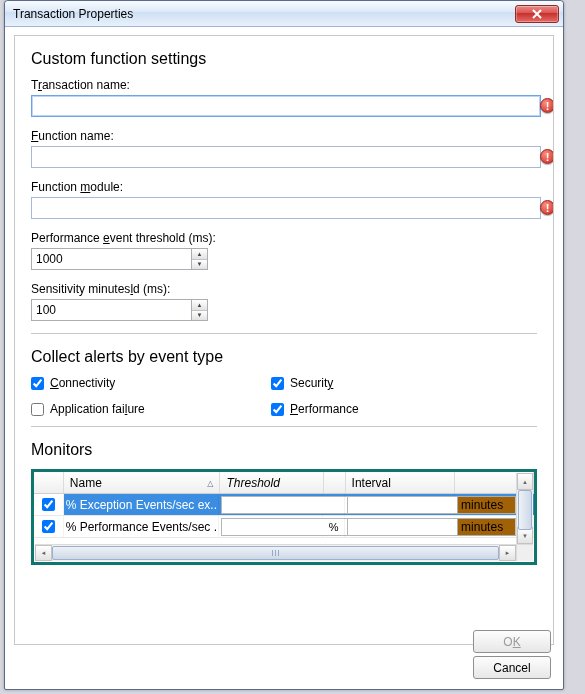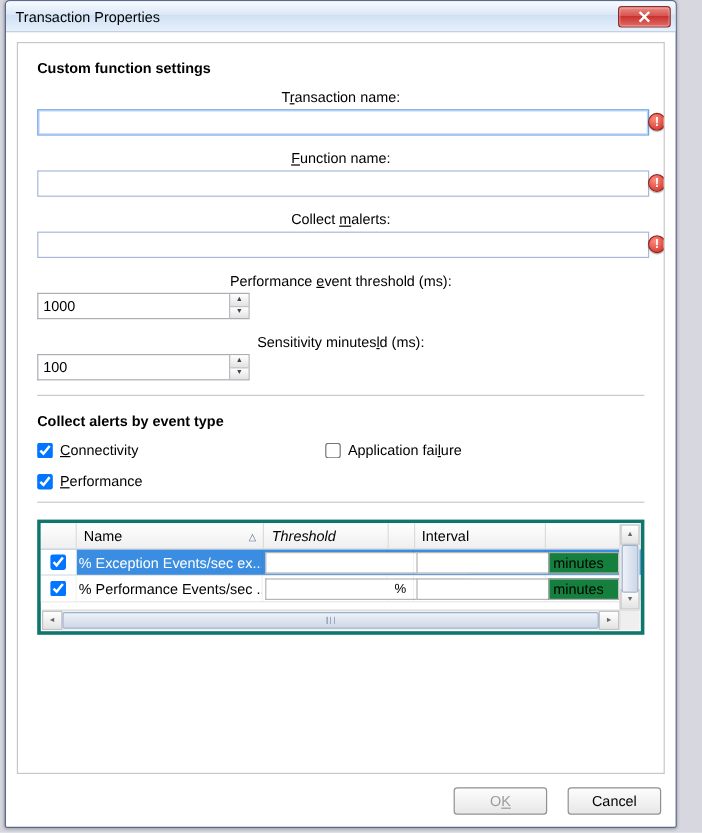--- a/index.html
+++ b/index.html
@@ -36,22 +36,22 @@
     color:#fff; font-weight:bold; cursor:pointer;
     box-shadow: inset 0 0 0 1px rgba(255,255,255,.3);
   }
   .closebtn svg { width:10px; height:10px; }
   .content {
     position:absolute; left:9px; right:9px; top:34px; bottom:44px;
     border:1px solid #c7c7c7; background:#fff;
     padding:14px 16px 10px 16px;
     overflow:hidden;
   }
-  .section-head { font-weight:bold; font-size:12px; margin-bottom:10px; }
-  .field-label { margin-bottom:3px;text-align:center; }
+  .section-head { font-weight:normal; font-size:16px; margin-bottom:10px; }
+  .field-label { margin-bottom:3px; }
   .underline { text-decoration: underline; }
   .row { margin-bottom:12px; }
   .txtwrap { position:relative; }
   .txt {
     width:510px; height:22px; border:1px solid #a8b8d8;
     padding:2px 4px; font: inherit; outline:none;
   }
   .txt.focus { border-color:#6ea3e8; box-shadow:0 0 0 1px #bcd6f5 inset; }
   .err {
     position:absolute; right:-18px; top:3px; width:15px; height:15px;
@@ -109,21 +109,21 @@
   }
   .cell-spin .sb {
     width:15px; border:1px solid #b5b5b5; background:#f0f0f0;
     display:flex; flex-direction:column;
   }
   .cell-spin .sb div{flex:1; font-size:5px; display:flex; align-items:center; justify-content:center; color:#444;}
   .cell-spin .sb div+div{border-top:1px solid #c3c3c3;}
   .mon-row .col-unit{justify-content:center; font-size:11px;}
   .mon-row.sel .col-unit{color:#fff;}
   .cell-dd {
-    width:100%; height:18px; border:1px solid #abadb3; background:#15803d;
+    width:100%; height:18px; border:1px solid #abadb3; background:#a16207;
     display:flex; align-items:center; padding:0 3px; font:inherit; color:#000;
     position:relative;
   }
   .cell-dd .ddarrow{
     position:absolute; right:0; top:0; width:15px; height:16px;
     background:linear-gradient(#fff,#e1e1e1); border-left:1px solid #c3c3c3;
     display:flex; align-items:center; justify-content:center; font-size:6px; color:#444;
   }
   .mon-vscroll {
     position:absolute; right:1px; top:1px; width:17px; bottom:18px;
@@ -138,21 +138,21 @@
     background:#f0f0f0; border-top:1px solid #dcdcdc; display:flex;
   }
   .mon-hscroll .hbtn{width:17px; background:linear-gradient(#fff,#e3e3e3); border:1px solid #c3c3c3; font-size:6px; display:flex;align-items:center;justify-content:center;color:#666;}
   .mon-hscroll .htrack{flex:1; position:relative;}
   .mon-hscroll .hthumb{position:absolute; top:1px; bottom:1px; left:0; right:0; background:linear-gradient(#eef2f8,#cdd7e6); border:1px solid #9cb0cf; border-radius:2px;}
   .mon-hscroll .hgrip{position:absolute; left:50%; top:3px; bottom:3px; width:8px; transform:translateX(-50%);
     background:repeating-linear-gradient(90deg,#98a9c3 0,#98a9c3 1px, transparent 1px, transparent 3px);}
   .mon-corner{position:absolute; right:1px; bottom:1px; width:17px; height:17px; background:#efefef; border-left:1px solid #dcdcdc; border-top:1px solid #dcdcdc;}
 
   .btnbar {
-    position:absolute; right:12px; bottom:10px; display:flex; gap:17px;
+    position:absolute; right:12px; bottom:10px; display:flex; gap:3px;flex-direction:column;
   }
   .dlgbtn {
     width:78px; height:23px; border:1px solid #8e8f8f; border-radius:3px;
     background:linear-gradient(#fdfdfd,#e7e7e7);
     font:inherit; cursor:pointer;
   }
   .dlgbtn:disabled { color:#9c9c9c; cursor:default; }
 </style>
 </head>
 <body>
@@ -186,21 +186,21 @@
         <span></span><span class="underline">F</span><span>unction name:</span>
       </div>
       <div class="txtwrap">
         <input class="txt" value="" style="">
         <div class="err">!</div>
       </div>
     </div>
 
     <div class="row">
       <div class="field-label">
-        <span>Collect </span><span class="underline">m</span><span>alerts:</span>
+        <span>Function </span><span class="underline">m</span><span>odule:</span>
       </div>
       <div class="txtwrap">
         <input class="txt" value="" style="">
         <div class="err">!</div>
       </div>
     </div>
 
     <div class="row">
       <div class="field-label">
         <span>Performance </span><span class="underline">e</span><span>vent threshold (ms):</span>
@@ -228,33 +228,38 @@
     </div>
 
     <hr class="sep">
 
     <div class="section-head">Collect alerts by event type</div>
 
     <div class="chkgrid">
       <label class="chk">
         <input type="checkbox" checked="" style="">
         <span><span></span><span class="underline">C</span><span>onnectivity</span></span>
+      </label>
+      <label class="chk">
+        <input type="checkbox" checked="" style="">
+        <span><span>Securit</span><span class="underline">y</span><span></span></span>
       </label>
       <label class="chk">
         <input type="checkbox" style="">
         <span><span>Application fai</span><span class="underline">l</span><span>ure</span></span>
       </label>
       <label class="chk">
         <input type="checkbox" checked="" style="">
         <span><span></span><span class="underline">P</span><span>erformance</span></span>
       </label>
     </div>
 
     <hr class="sep">
 
+    <div class="section-head">Monitors</div>
 
     <div class="monitors-outer">
       <div class="mon-hdr">
         <div class="col-chk"></div>
         <div class="col-name">
             <span>Name</span>
             <span class="sortarrow">△</span>
           </div>
         <div class="col-th">Threshold</div>
         <div class="col-unit"></div>

